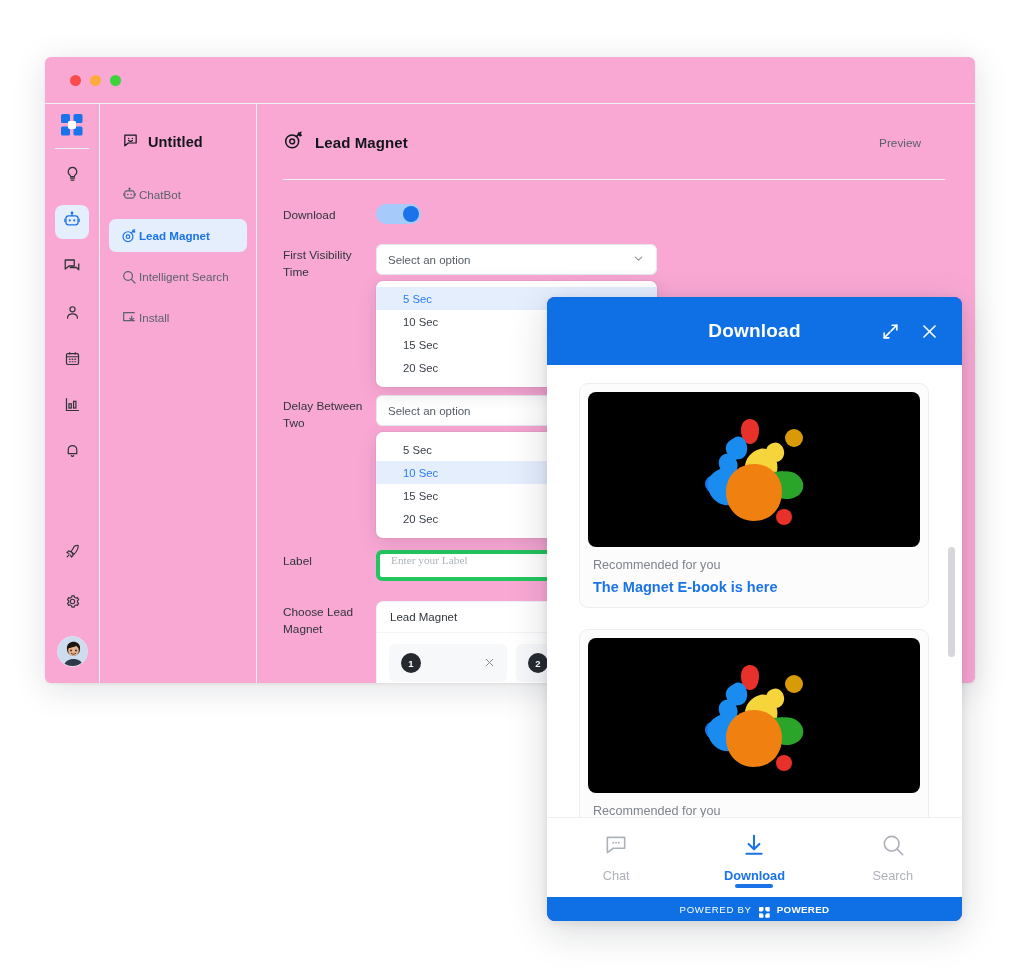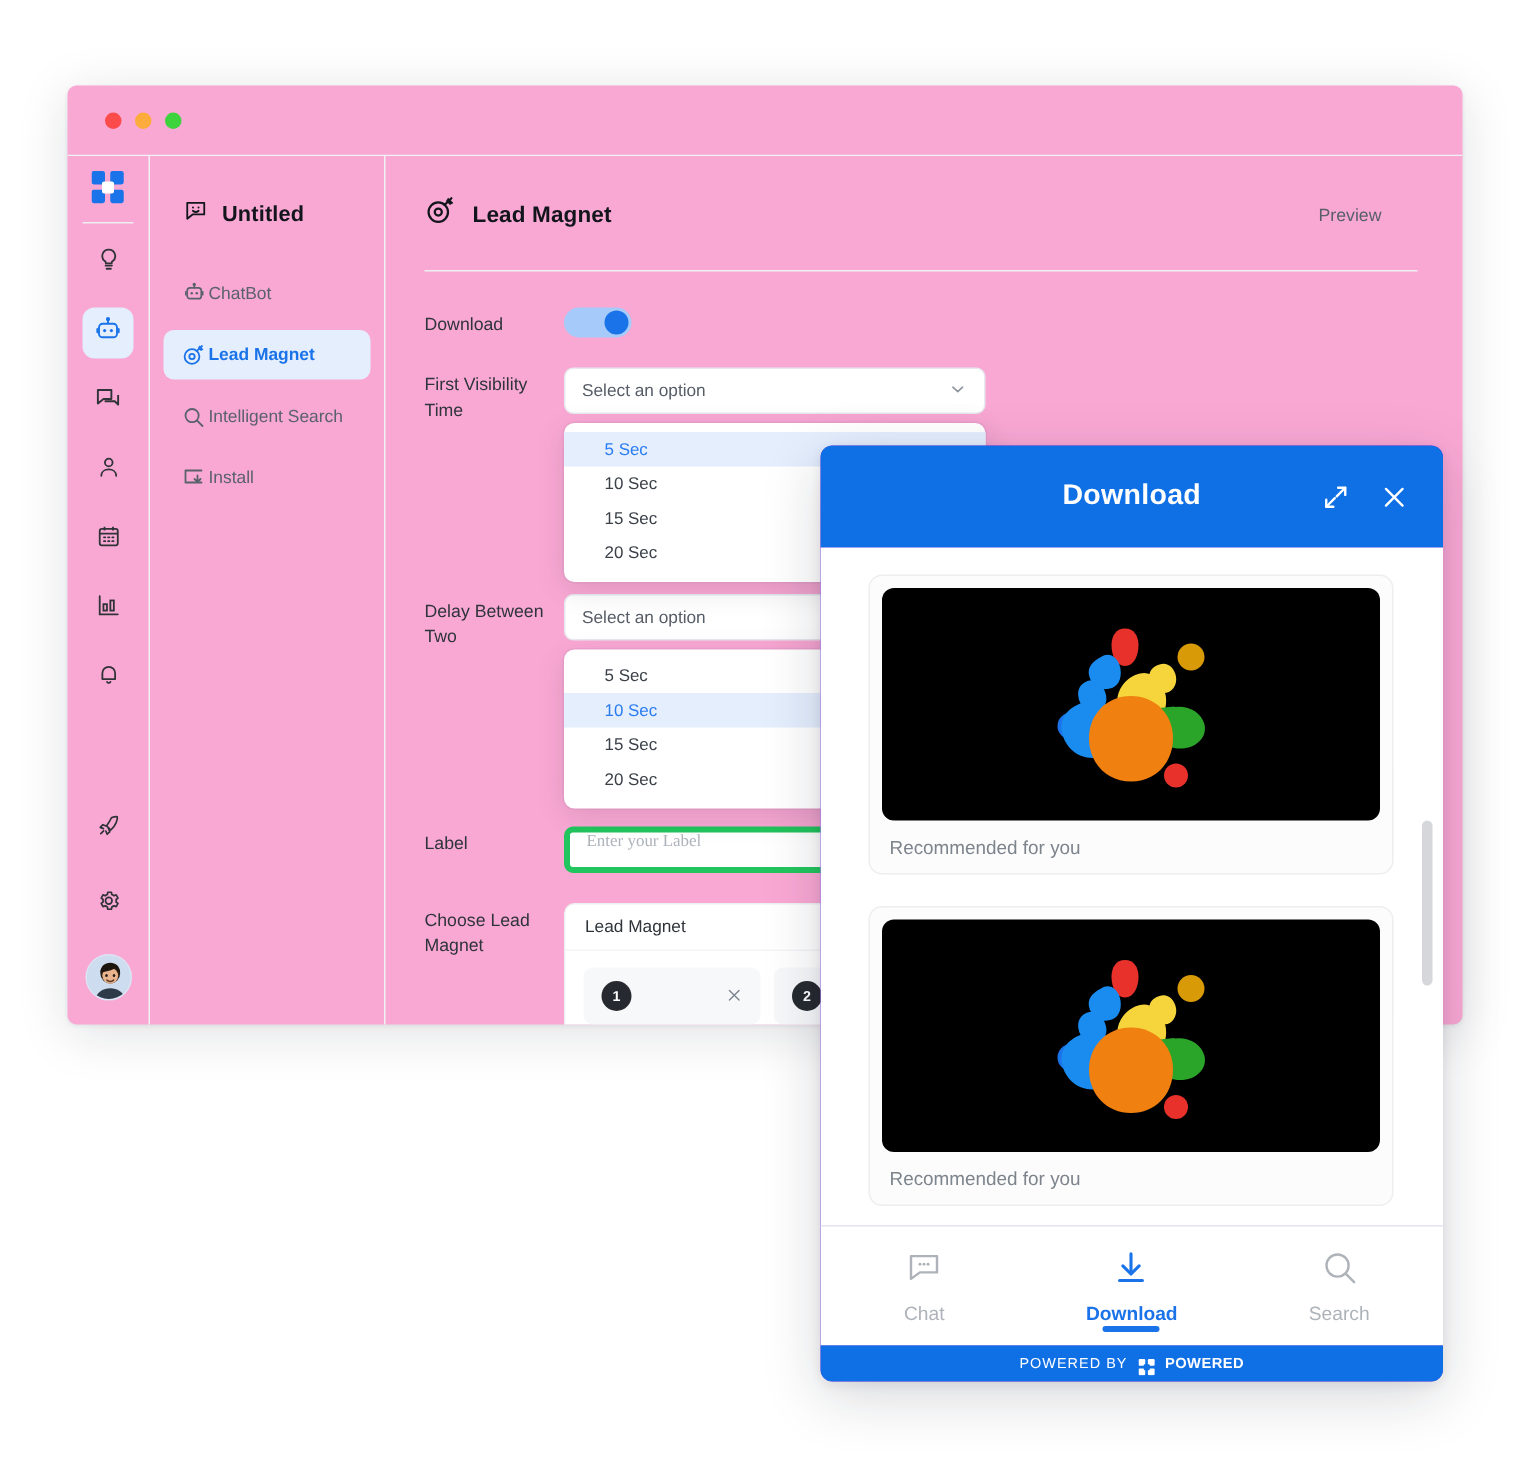--- a/index.html
+++ b/index.html
@@ -483,20 +483,21 @@
                      M36 57c8-3 21 2 24 13 3 11-4 22-15 24-12 2-22-6-24-17-2-10 5-17 15-20z" fill="#1a8cf0"></path>
             <path d="M86 32c5-2 10 2 11 8 1 6-3 11-8 11-6 0-10-4-10-10 0-5 3-8 7-9z
                      M73 38c7-2 15 4 17 14 2 10-3 19-12 21-10 2-19-5-20-15-1-9 6-18 15-20z
                      M64 59l18-3 4 14-20 5z" fill="#f5d43c"></path>
             <path d="M93 61c10-3 21 2 23 11 2 9-6 16-16 16-11 0-19-6-19-14 0-7 5-11 12-13z
                      M76 62l20-2 2 14-21 4z" fill="#2aa52a"></path>
             <path d="M67 53c16 0 28 12 28 28 0 17-12 29-28 29S39 98 39 81c0-16 12-28 28-28z" fill="#f08010"></path>
           </svg>
         </div>
         <div class="rec">Recommended for you</div>
+        <div class="title">The Magnet E-book is here</div>
       </div>
 
       <div class="card">
         <div class="thumb">
           <svg width="135" height="118" viewBox="0 0 135 118">
             <circle cx="27" cy="73" r="9" fill="#1a73e8"></circle>
             <circle cx="107" cy="27" r="9" fill="#d99a08"></circle>
             <circle cx="97" cy="106" r="8" fill="#e8312a"></circle>
             <path d="M63 8c6 0 9 5 9 11 0 7-3 14-9 14s-9-7-9-14c0-6 3-11 9-11z" fill="#e8312a"></path>
             <path d="M47 27c6-4 12 1 13 8 1 7-2 12-7 13-7 2-13-3-14-9-1-5 2-9 8-12z

